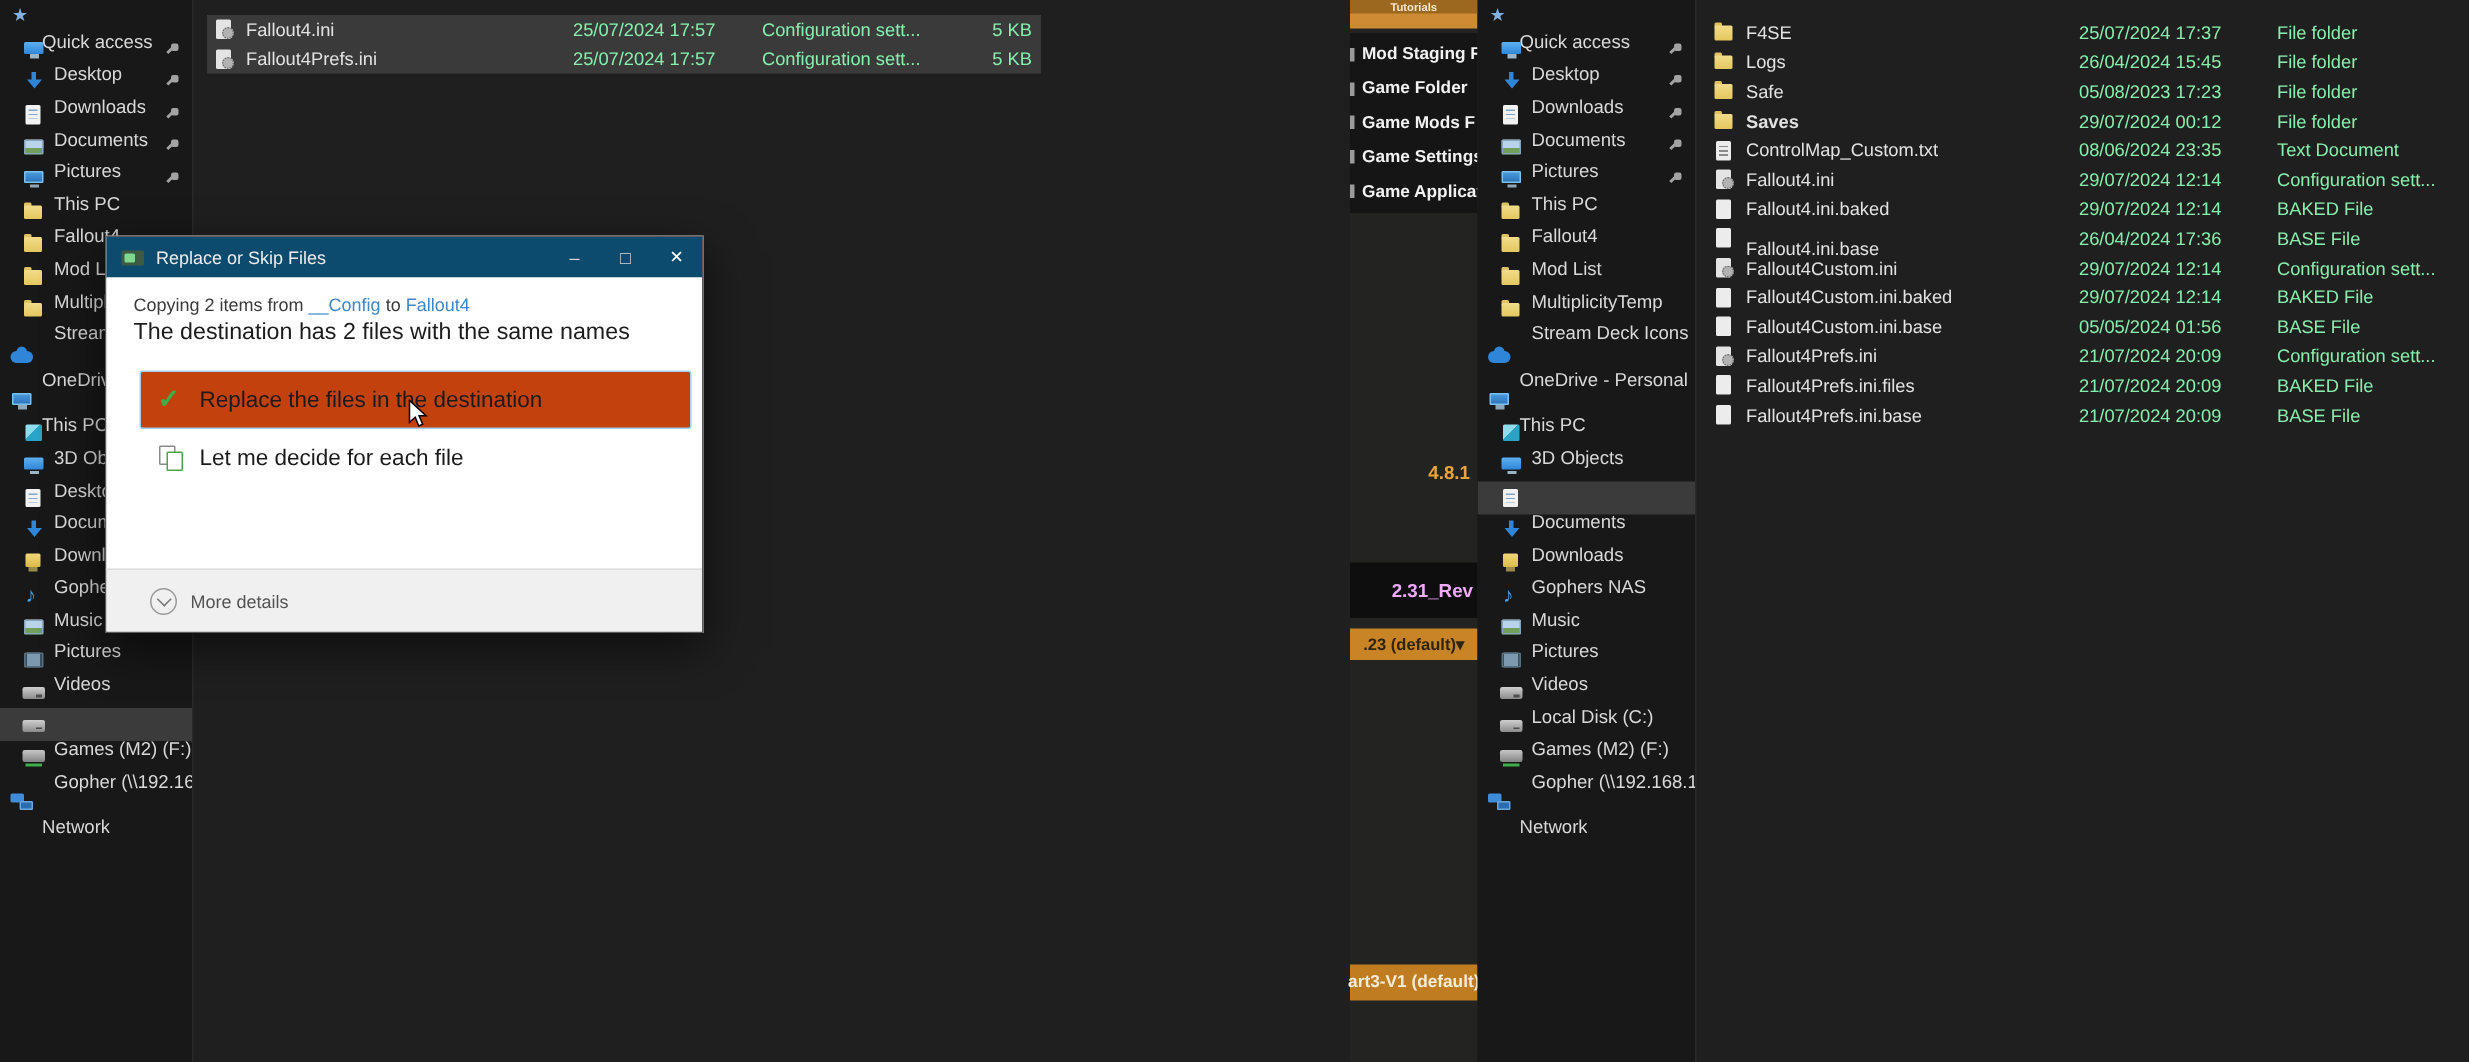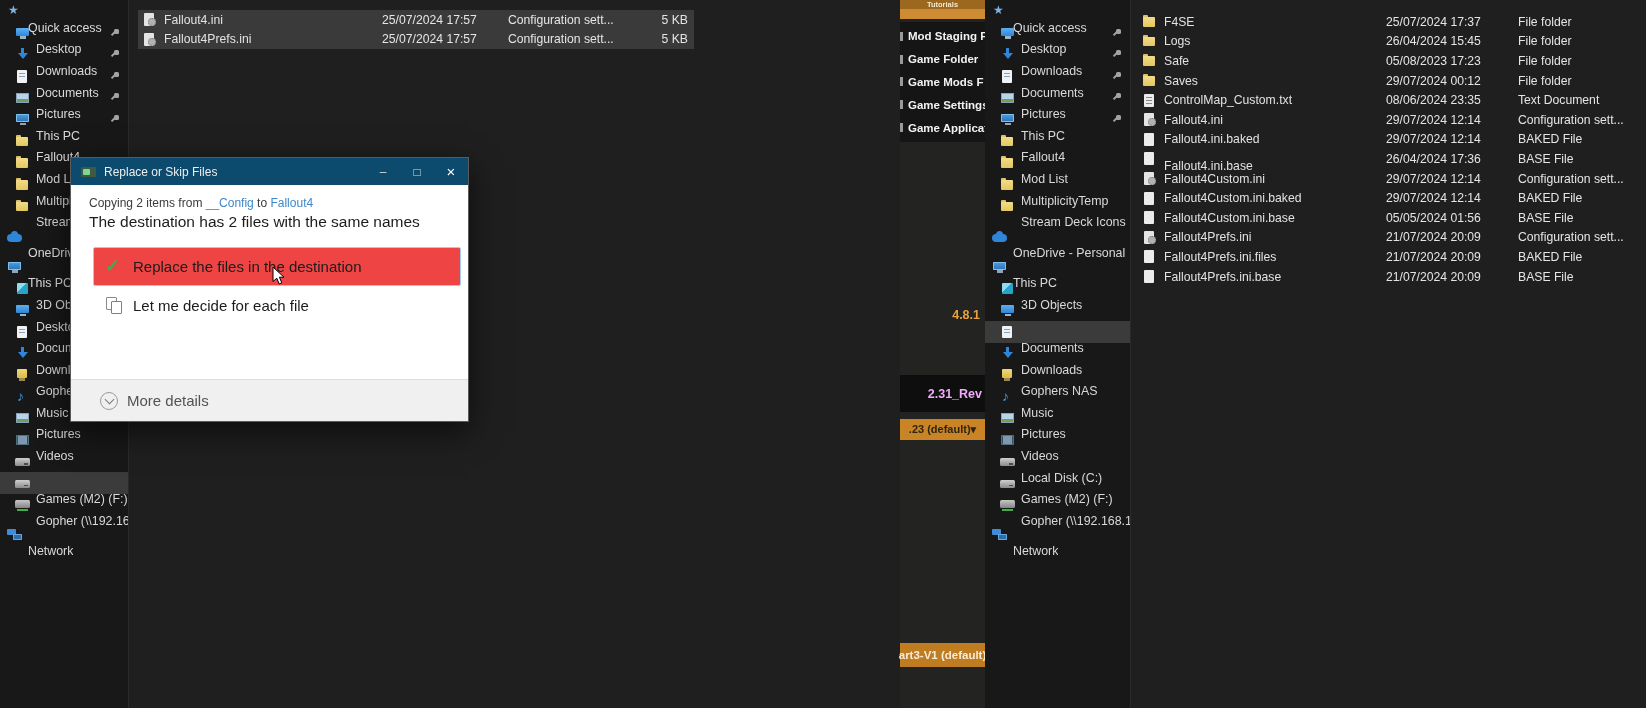--- a/index.html
+++ b/index.html
@@ -11,21 +11,21 @@
   .sidebar .rows{padding-top:1px;}
   .srow{display:flex;align-items:center;height:21.6px;padding-left:15px;position:relative;white-space:nowrap;}
   .srow.root{padding-left:7px;}
   .srow.gap{margin-top:9px;}
   .srow.sel{background:#3b3b3b;}
   .srow .lbl{font-size:12.4px;color:#d9d9d9;margin-left:6px;overflow:hidden;margin-top:32px;}
   .filelist{position:absolute;}
   .frow{display:flex;align-items:center;height:19.6px;font-size:12.2px;color:#e2e2e2;}
   .frow.sel{background:#3a3a3a;}
   .frow .c-name{overflow:hidden;white-space:nowrap;margin-left:7px;}
-  .frow .c-date,.frow .c-type,.frow .c-size{color:#e5e5e5;white-space:nowrap;}
+  .frow .c-date,.frow .c-type,.frow .c-size{color:#86efac;white-space:nowrap;}
   .divider{position:absolute;top:0;bottom:0;width:1px;background:#2a2a2a;}
 
   
   .ic{position:relative;display:inline-block;width:15px;height:13px;flex:none;}
   .i-star::before{content:"★";position:absolute;left:1px;top:-1px;font-size:12px;line-height:13px;color:#7fb2e2;}
   .i-folder::before{content:"";position:absolute;left:1px;top:0px;width:5px;height:3px;background:#dfc261;border-radius:1px 1px 0 0;}
   .i-folder::after{content:"";position:absolute;left:1px;top:2px;width:12px;height:9.5px;background:linear-gradient(180deg,#f2dc8a,#e4c75e);border-radius:1px;}
   .i-desktop::before{content:"";position:absolute;left:1px;top:1px;width:13px;height:8px;background:linear-gradient(180deg,#5cb0f0,#2f86d8);border-radius:1px;}
   .i-desktop::after{content:"";position:absolute;left:4.5px;top:9.5px;width:6px;height:2.5px;background:#9ab4c8;}
   .i-pc::before{content:"";position:absolute;left:1px;top:1px;width:13px;height:8px;background:linear-gradient(180deg,#4d9fe0,#2a6fb8);border-radius:1px;box-shadow:inset 0 0 0 1px #7cc0ee;}
@@ -88,31 +88,31 @@
   #dialog .ttl{font-size:12px;color:#ececec;margin-left:8px;flex:1;white-space:nowrap;}
   #dialog .wbtns{display:flex;height:27px;}
   #dialog .wbtn{width:34px;display:flex;align-items:center;justify-content:center;font-size:12px;color:#d8d8d8;}
   #dialog .wbtn.close{font-size:15px;color:#fff;}
   #dialog .body{position:absolute;left:0;top:27px;right:0;bottom:41px;background:#fff;}
   #dialog .copyline{position:absolute;left:18px;top:11px;font-size:12px;color:#3b3b3b;white-space:nowrap;}
   #dialog .copyline .lnk{color:#3f87c9;}
   #dialog .msg{position:absolute;left:18px;top:28px;font-size:15.5px;color:#1c1c1c;white-space:nowrap;}
   #dialog .opts{position:absolute;left:22px;top:62px;width:368px;}
   .opt{display:flex;align-items:center;height:37px;padding-left:11px;border:1px solid transparent;border-radius:2px;}
-  .opt.sel{background:#ef4444;border-color:#a2cdef;}
+  .opt.sel{background:#c2410c;border-color:#a2cdef;}
   .opt .oic{width:28px;flex:none;position:relative;height:20px;}
   .opt .olbl{font-size:15px;color:#1b1b1b;white-space:nowrap;}
   .i-check::before{content:"✓";position:absolute;left:0;top:-2px;font-size:18px;font-weight:bold;color:#3fae49;}
   .i-skip::before{content:"↩";position:absolute;left:0;top:-3px;font-size:17px;font-weight:bold;color:#2f6fbe;}
   .i-decide::before{content:"";position:absolute;left:1px;top:1px;width:9px;height:11px;background:#fff;border:1px solid #8a8a8a;border-radius:1px;}
   .i-decide::after{content:"";position:absolute;left:6px;top:5px;width:9px;height:11px;background:#fff;border:1px solid #4aa44a;border-radius:1px;}
   #dialog .foot{position:absolute;left:0;right:0;bottom:0;height:41px;background:#f0f0f0;border-top:1px solid #dedede;display:flex;align-items:center;padding-left:20px;}
   .chev{position:relative;width:16px;height:16px;border:1px solid #9a9a9a;border-radius:50%;flex:none;}
   .chev::before{content:"";position:absolute;left:4.5px;top:3px;width:6px;height:6px;border-right:1.6px solid #7a7a7a;border-bottom:1.6px solid #7a7a7a;transform:rotate(45deg);}
-  #dialog .foot span{font-size:15px;color:#535353;margin-left:9px;}
+  #dialog .foot span{font-size:12px;color:#535353;margin-left:9px;}
 
   #cursor{position:absolute;left:272px;top:266px;z-index:99;}
 </style>
 </head>
 <body>
 
 <div id="stage">
 
   <div>
     <div class="sidebar" style="left:0;width:128px;">
@@ -497,21 +497,21 @@
 
         <div class="frow" style="padding-left:2px;">
           <span class="ic i-folder"></span>
           <span class="c-name" style="width:222px;">Safe</span>
           <span class="c-date" style="width:132px;">05/08/2023 17:23</span>
           <span class="c-type" style="flex:1;">File folder</span>
         </div>
 
         <div class="frow" style="padding-left:2px;">
           <span class="ic i-folder"></span>
-          <span class="c-name" style="width:222px;">Saves</span>
+          <span class="c-name" style="width:222px;font-weight:bold;">Saves</span>
           <span class="c-date" style="width:132px;">29/07/2024 00:12</span>
           <span class="c-type" style="flex:1;">File folder</span>
         </div>
 
         <div class="frow" style="padding-left:2px;">
           <span class="ic i-txt"></span>
           <span class="c-name" style="width:222px;">ControlMap_Custom.txt</span>
           <span class="c-date" style="width:132px;">08/06/2024 23:35</span>
           <span class="c-type" style="flex:1;">Text Document</span>
         </div>

